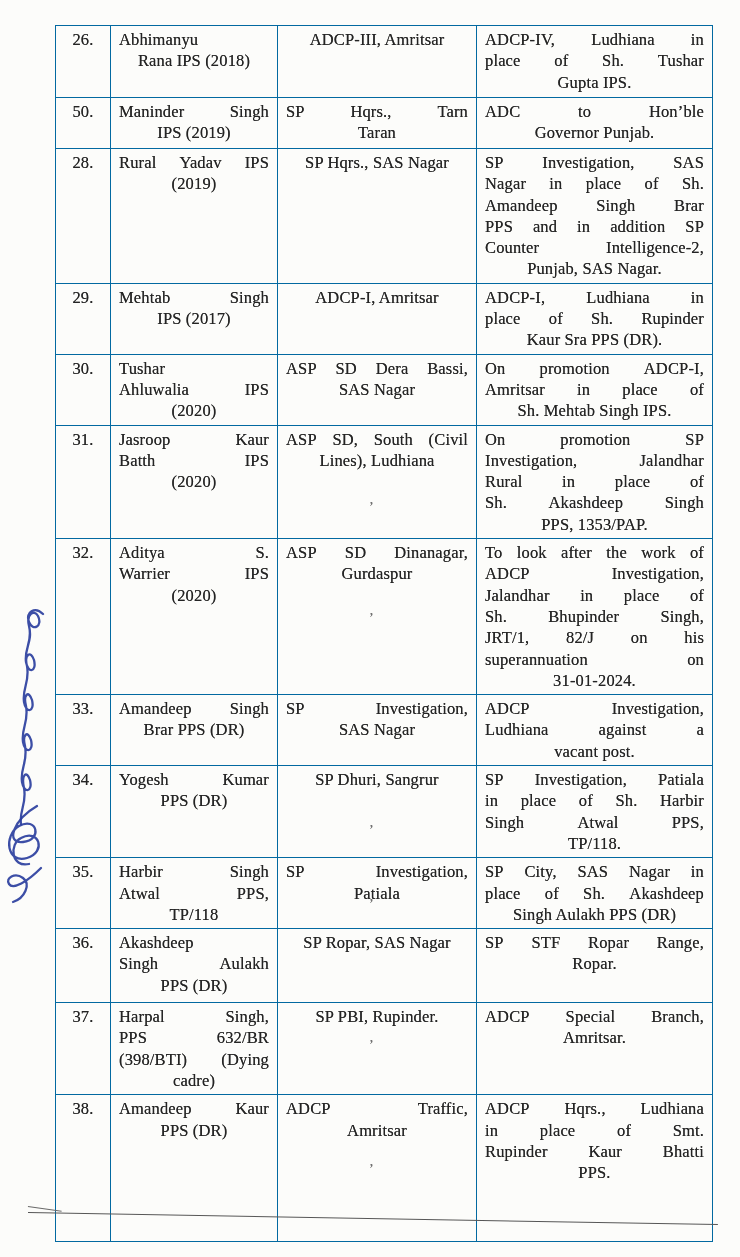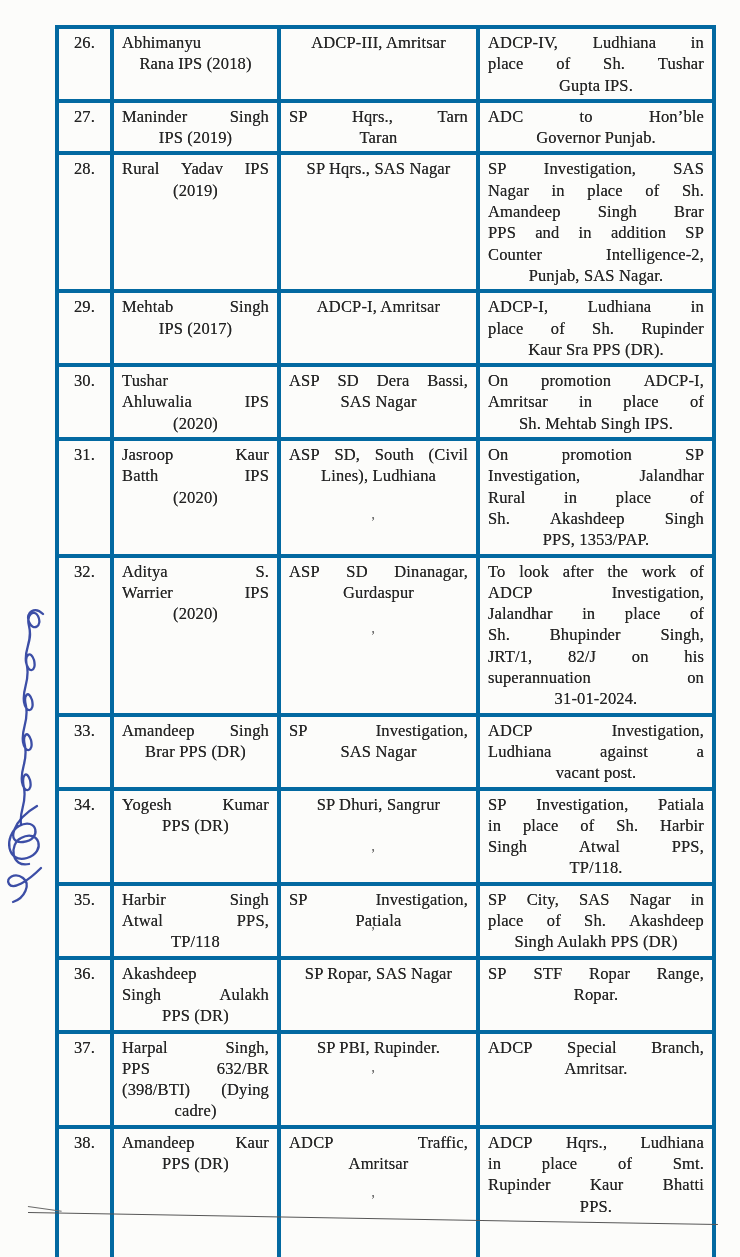--- a/index.html
+++ b/index.html
@@ -11,21 +11,21 @@
     font-family:"Liberation Serif", serif;
     color:#242424;
   }
   table.doc{
     position:absolute;left:55px;top:25px;
     width:657px;
     border-collapse:collapse;
     table-layout:fixed;
   }
   table.doc td{
-    border:4px solid #0369a1;
+    border:1px solid #0369a1;
     vertical-align:top;
     padding:3px 8px 3px 8px;
     font-size:16.5px;
     line-height:21.3px;
     letter-spacing:0.15px;
     text-shadow:0 0 0.6px rgba(30,30,30,0.72);
   }
   td.sno{
     text-align:center;
     padding-left:2px;padding-right:6px;
@@ -104,21 +104,21 @@
             <div class="jline">
               <span>place</span>
               <span>of</span>
               <span>Sh.</span>
               <span>Tushar</span>
             </div>
             <div class="jline last">Gupta IPS.</div>
           </td>
       </tr>
       <tr style="height:51px">
-        <td class="sno">27.</td>
+        <td class="sno">50.</td>
         <td>
             <div class="jline">
               <span>Maninder</span>
               <span>Singh</span>
             </div>
             <div class="jline last">IPS (2019)</div>
           </td>
         <td>
             <div class="jline">
               <span>SP</span>

